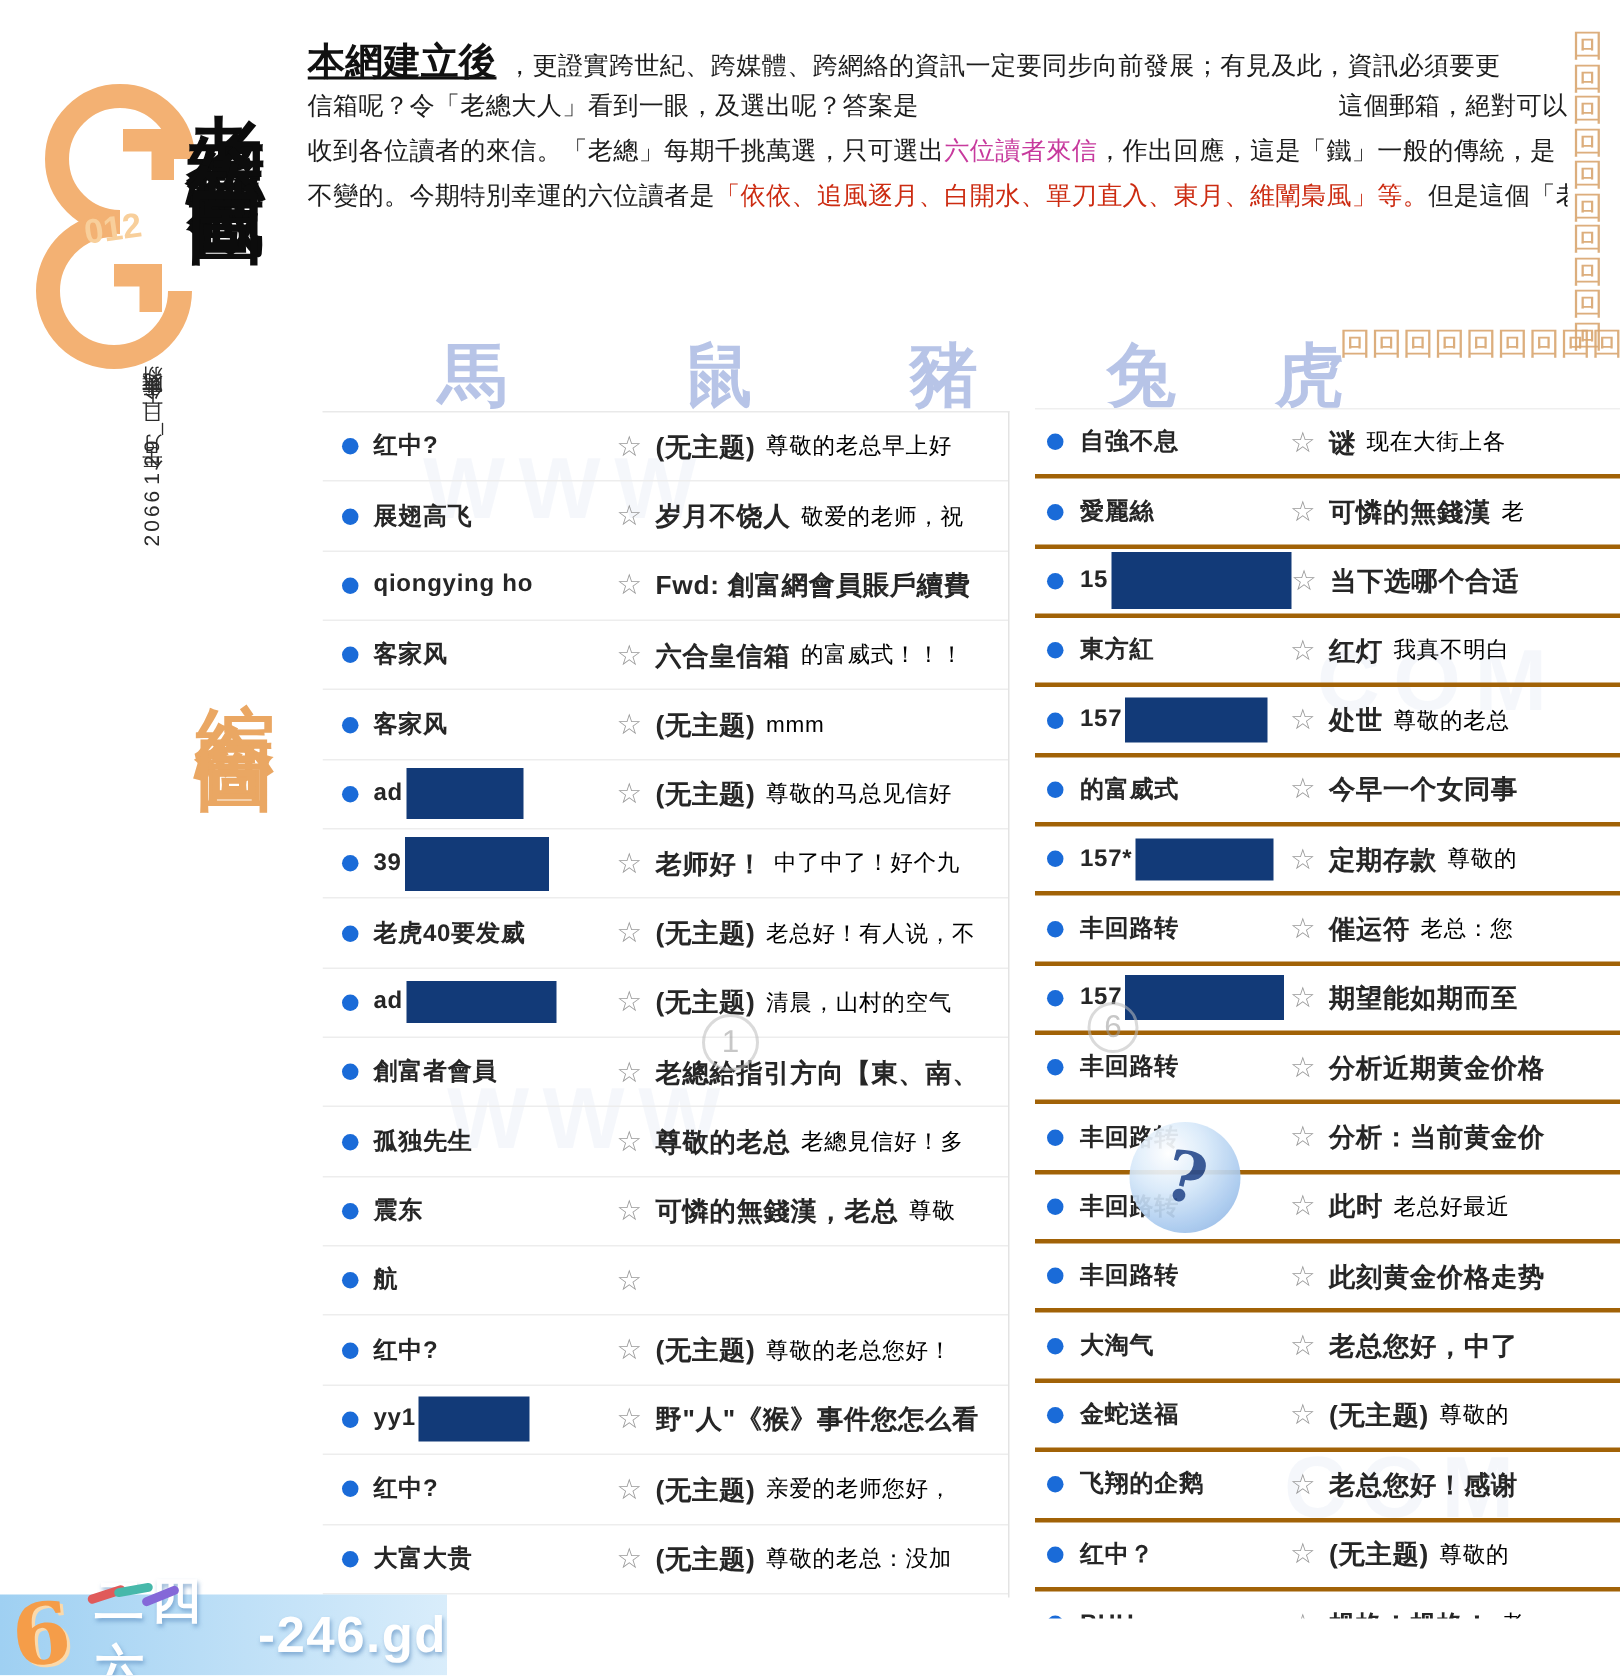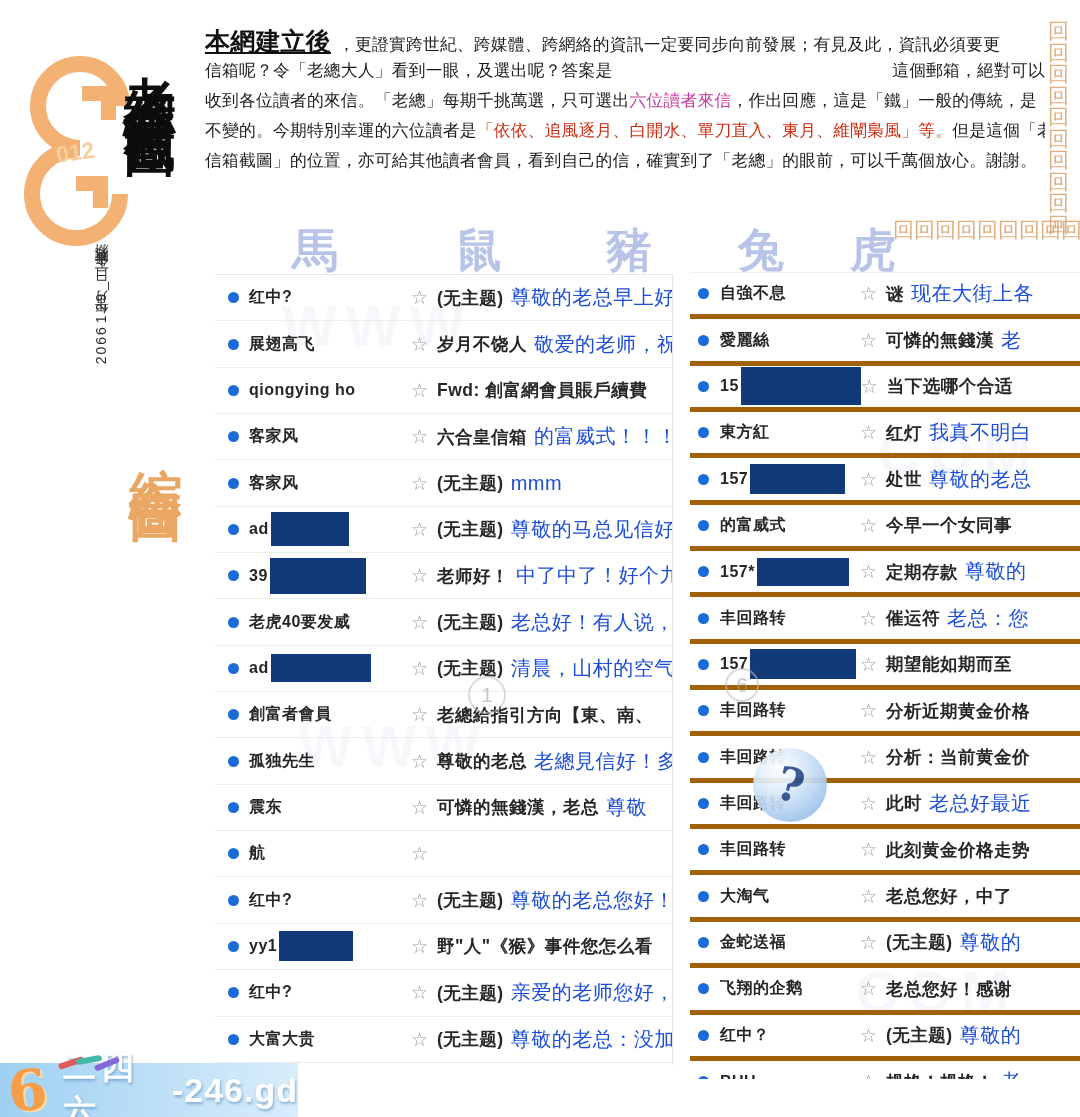--- a/index.html
+++ b/index.html
@@ -41,32 +41,32 @@
          display:flex;align-items:center;justify-content:center;opacity:.92;}
   .qball span{color:#2a4d8f;font-size:46px;font-weight:bold;transform:rotate(14deg);
          font-family:"DejaVu Serif",serif;}
   
   .mail-list{position:absolute;overflow:hidden;}
   .mail-list.left{left:215px;top:274px;width:457px;height:790px;
                   border-top:1px solid #e9e9e9;border-right:1px solid #e3e3e3;}
   .mail-list.right{left:690px;top:272px;width:390px;height:806px;border-top:1px solid #efefef;}
   .mail-row{display:flex;align-items:center;height:46.35px;border-bottom:1px solid #ededed;
             white-space:nowrap;overflow:hidden;box-sizing:border-box;}
-  .mail-list.right .mail-row{border-bottom:5px solid #a16207;}
+  .mail-list.right .mail-row{border-bottom:3px solid #a16207;}
   .mail-list.left .mail-row{padding-left:13px;}
   .mail-list.right .mail-row{padding-left:8px;}
   .dot{width:11px;height:11px;border-radius:50%;background:#1a6bd8;flex:0 0 auto;}
   .mail-list.left .dot{margin-right:10px;} .mail-list.right .dot{margin-right:11px;}
   .sender{font-weight:bold;font-size:16px;color:#262626;display:flex;align-items:center;
           letter-spacing:.5px;overflow:visible;}
   .mail-list.left .sender{flex:0 0 162px;} .mail-list.right .sender{flex:0 0 140px;}
   .redact{display:inline-block;background:#123a78;margin-left:2px;flex:0 0 auto;}
   .star{color:#9a9a9a;font-size:19px;margin-right:9px;flex:0 0 auto;}
   .subject{font-weight:bold;font-size:17.5px;color:#262626;letter-spacing:.5px;}
-  .preview{color:#1d4ed8;font-size:20px;margin-left:7px;letter-spacing:.5px;}
+  .preview{color:#000000;font-size:15px;margin-left:7px;letter-spacing:.5px;}
   
   .footer{position:absolute;left:0;top:1063px;width:298px;height:54px;
           background:linear-gradient(90deg,#9fd0f2 0%,#bfe0f7 55%,#d9edfb 100%);
           display:flex;align-items:center;overflow:visible;}
   .six{font-size:56px;font-weight:bold;color:#f59d49;margin-left:8px;line-height:50px;
        transform:rotate(-6deg);text-shadow:2px 2px 0 #fbd9aa;font-family:"DejaVu Serif",serif;}
   .brand{color:#fff;font-size:33px;font-weight:bold;margin-left:16px;letter-spacing:5px;
          font-family:"DejaVu Serif",serif;text-shadow:1px 2px 3px rgba(90,140,190,.65);}
   .domain{color:#fff;font-size:34px;font-weight:bold;margin-left:4px;letter-spacing:1px;
           text-shadow:1px 2px 3px rgba(90,140,190,.65);}
@@ -90,21 +90,20 @@
   <div class="v-date">2066年1月29日_下午六時更新</div>
 
   <div class="header" id="header-lines">
       <div class="hdr-line"><span class="hdr-lead">本網建立後</span><span class="seg-ink">，更證實跨世紀、跨媒體、跨網絡的資訊一定要同步向前發展；有見及此，資訊必須要更</span></div>
       <div class="hdr-line line-flex">
         <span class="seg-ink">信箱呢？令「老總大人」看到一眼，及選出呢？答案是</span>
         <span class="seg-ink">這個郵箱，絕對可以</span>
       </div>
       <div class="hdr-line"><span class="seg-ink">收到各位讀者的來信。「老總」每期千挑萬選，只可選出</span><span class="seg-magenta">六位讀者來信</span><span class="seg-ink">，作出回應，這是「鐵」一般的傳統，是</span></div>
       <div class="hdr-line"><span class="seg-ink">不變的。今期特別幸運的六位讀者是</span><span class="seg-red">「依依、追風逐月、白開水、單刀直入、東月、維闡梟風」等。</span><span class="seg-ink">但是這個「老總</span></div>
-      <div class="hdr-line"><span class="seg-ink">信箱截圖」的位置，亦可給其他讀者會員，看到自己的信，確實到了「老總」的眼前，可以千萬個放心。謝謝。</span></div>
     </div>
 
   <div class="meander-v" id="meander-v">
       <span>回</span>
       <span>回</span>
       <span>回</span>
       <span>回</span>
       <span>回</span>
       <span>回</span>
       <span>回</span>

